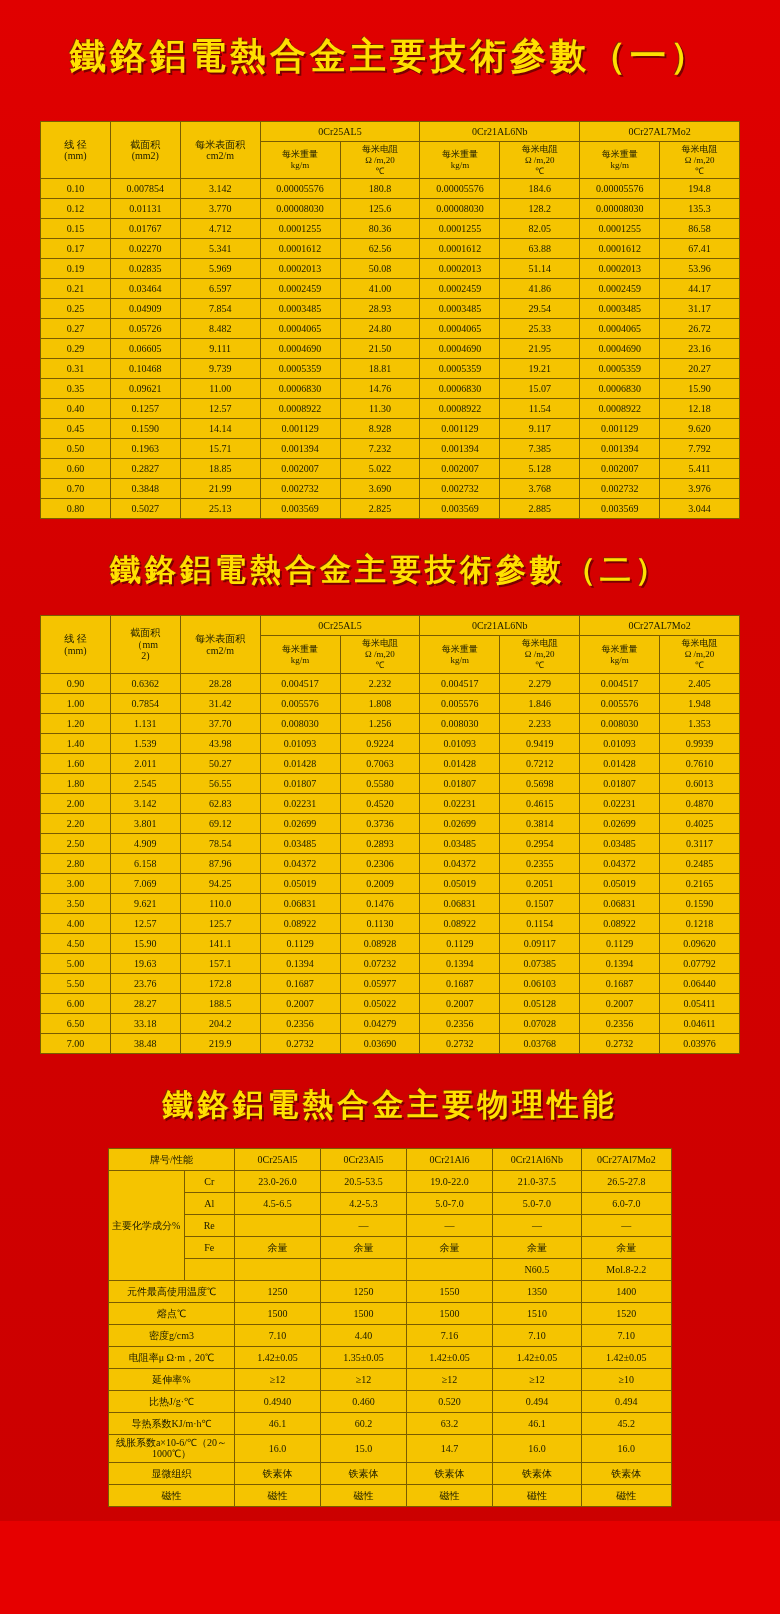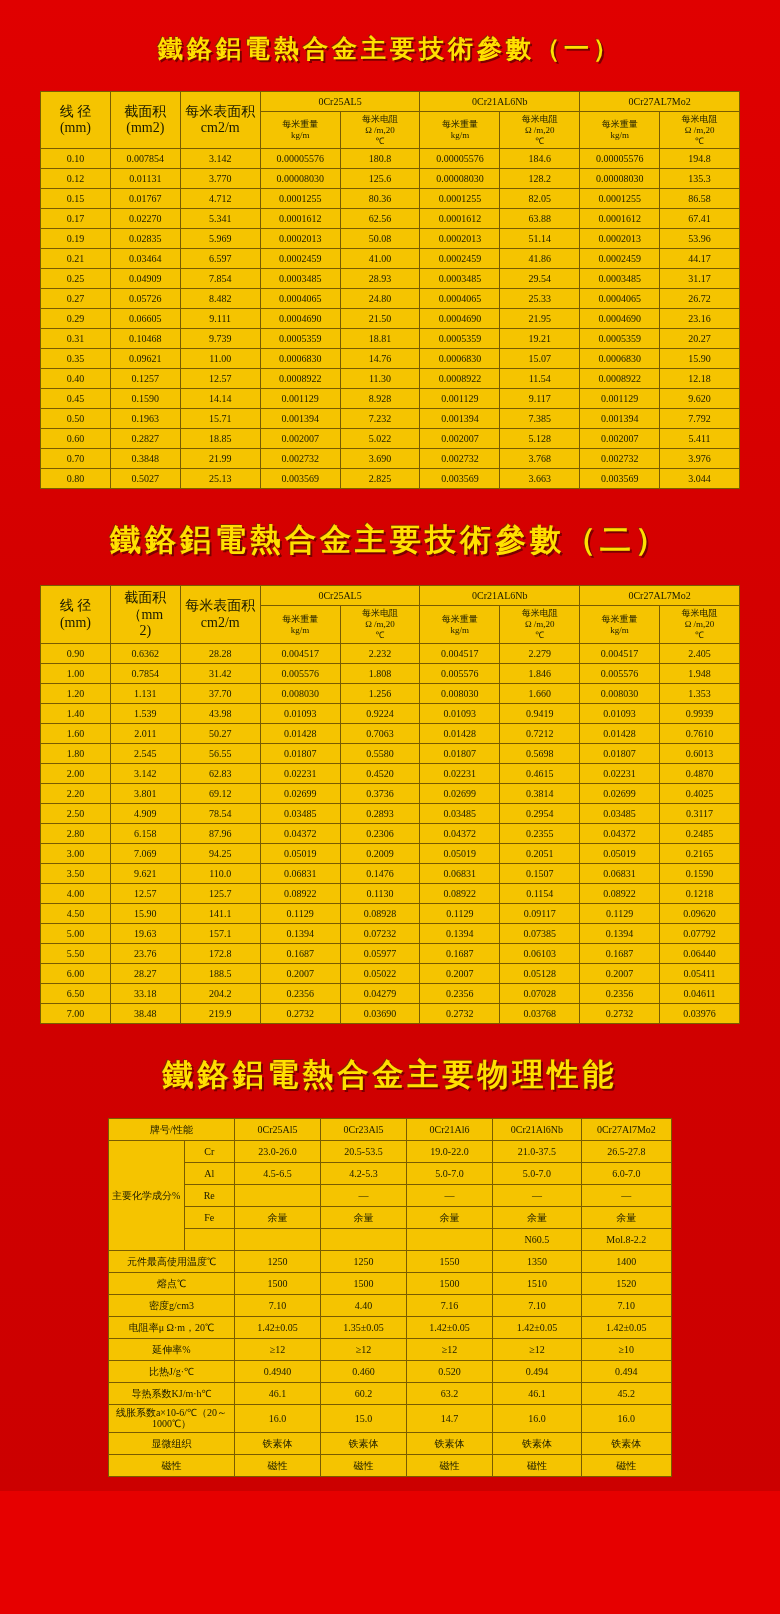--- a/index.html
+++ b/index.html
@@ -15,41 +15,41 @@
     box-sizing:border-box;
   }
   .title{
     text-align:center;
     color:#ffe000;
     font-weight:bold;
     letter-spacing:4px;
     font-family:"DejaVu Serif", serif;
     text-shadow:2px 2px 0 #7a0000, -1px -1px 0 #8a2a00;
   }
-  .title-1{font-size:25px;padding:32px 0 26px 0;}
+  .title-1{font-size:36px;padding:32px 0 40px 0;}
   .title-2{font-size:31px;padding:30px 0 24px 0;border-radius:22px;}
   .title-3{font-size:31px;padding:30px 0 22px 0;}
 
   table{
     border-collapse:collapse;
     background:#f5c400;
     margin:0 auto;
   }
   table td,table th{
     border:1px solid #7a5c00;
     text-align:center;
     color:#1a1a00;
     font-size:10px;
     padding:2px 2px;
     font-family:"Liberation Serif", serif;
     line-height:1.15;
   }
   table th{
     font-weight:normal;
-    font-size:14px;
+    font-size:10px;
   }
   .tbl-wrap{width:780px;display:flex;justify-content:center;}
 
   
   .t12{width:700px;}
   .t12 td,.t12 th{height:15px;}
   .t12 .grp{font-size:10px;}
   .t12 .sub{font-size:9px;line-height:1.2;}
   .t12 .val{font-size:10px;}
 
@@ -309,21 +309,21 @@
             <td class="val">0.002732</td>
             <td class="val">3.976</td>
           </tr>
           <tr>
             <td class="val">0.80</td>
             <td class="val">0.5027</td>
             <td class="val">25.13</td>
             <td class="val">0.003569</td>
             <td class="val">2.825</td>
             <td class="val">0.003569</td>
-            <td class="val">3.663</td>
+            <td class="val">2.885</td>
             <td class="val">0.003569</td>
             <td class="val">3.044</td>
           </tr>
         </tbody>
     </table>
   </div>
 
   <div class="title title-2">鐵鉻鋁電熱合金主要技術參數（二）</div>
 
   <div class="tbl-wrap">
@@ -411,21 +411,21 @@
             <td class="val">0.005576</td>
             <td class="val">1.948</td>
           </tr>
           <tr>
             <td class="val">1.20</td>
             <td class="val">1.131</td>
             <td class="val">37.70</td>
             <td class="val">0.008030</td>
             <td class="val">1.256</td>
             <td class="val">0.008030</td>
-            <td class="val">1.660</td>
+            <td class="val">2.233</td>
             <td class="val">0.008030</td>
             <td class="val">1.353</td>
           </tr>
           <tr>
             <td class="val">1.40</td>
             <td class="val">1.539</td>
             <td class="val">43.98</td>
             <td class="val">0.01093</td>
             <td class="val">0.9224</td>
             <td class="val">0.01093</td>

